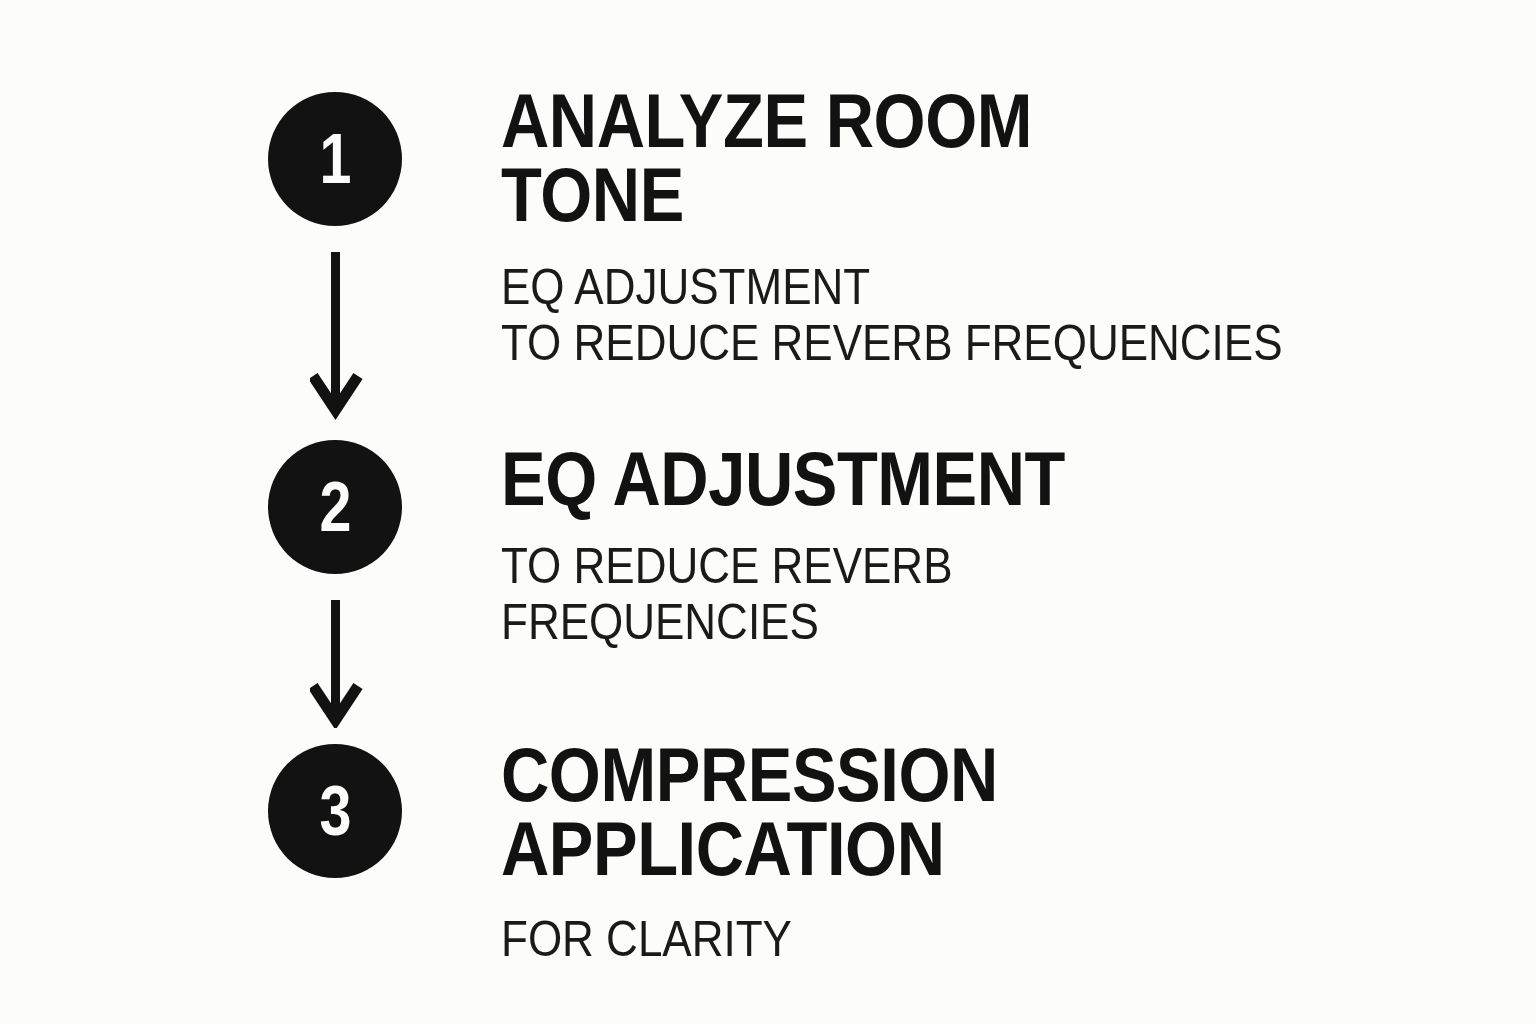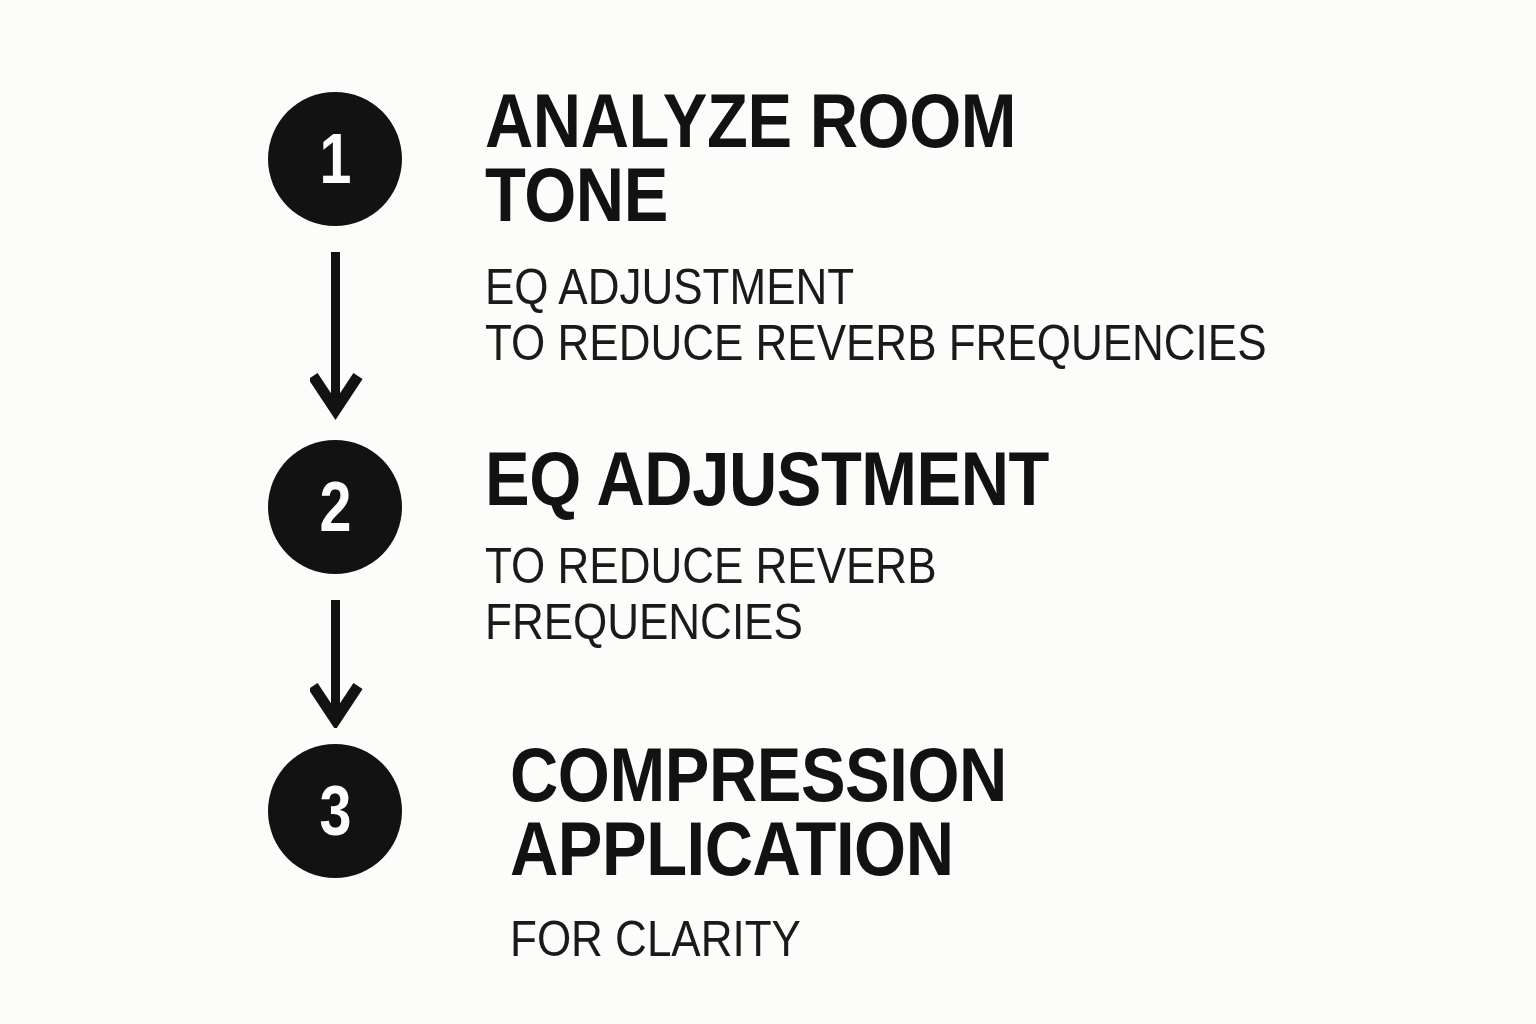--- a/index.html
+++ b/index.html
@@ -44,21 +44,21 @@
     font-weight: bold;
     font-size: 70px;
     line-height: 1;
     transform: scaleX(0.82);
     letter-spacing: 0px;
     user-select: none;
   }
 
   .text-col {
     position: absolute;
-    left: 217px; 
+    left: 233px; 
     width: 1000px;
   }
 
   .heading {
     font-family: "Liberation Sans Narrow", "Liberation Sans", sans-serif;
     font-weight: bold;
     color: #121212;
     font-size: 76px;
     line-height: 0.98;
     letter-spacing: -0.5px;
@@ -84,21 +84,21 @@
   
   #step-1 { top: 92px; }
   #step-1 .text-col { top: -8px; }
   #step-1 .desc { margin-top: 26px; }
 
   #step-2 { top: 440px; }
   #step-2 .text-col { top: 2px; }
   #step-2 .desc { margin-top: 22px; }
 
   #step-3 { top: 744px; }
-  #step-3 .text-col { top: -6px; margin-left: 25px; }
+  #step-3 .text-col { top: -6px; }
   #step-3 .desc { margin-top: 24px; }
 
   
   .connector {
     position: absolute;
     left: 310px;
   }
   #connector-1 { top: 250px; }
   #connector-2 { top: 598px; }
 </style>

